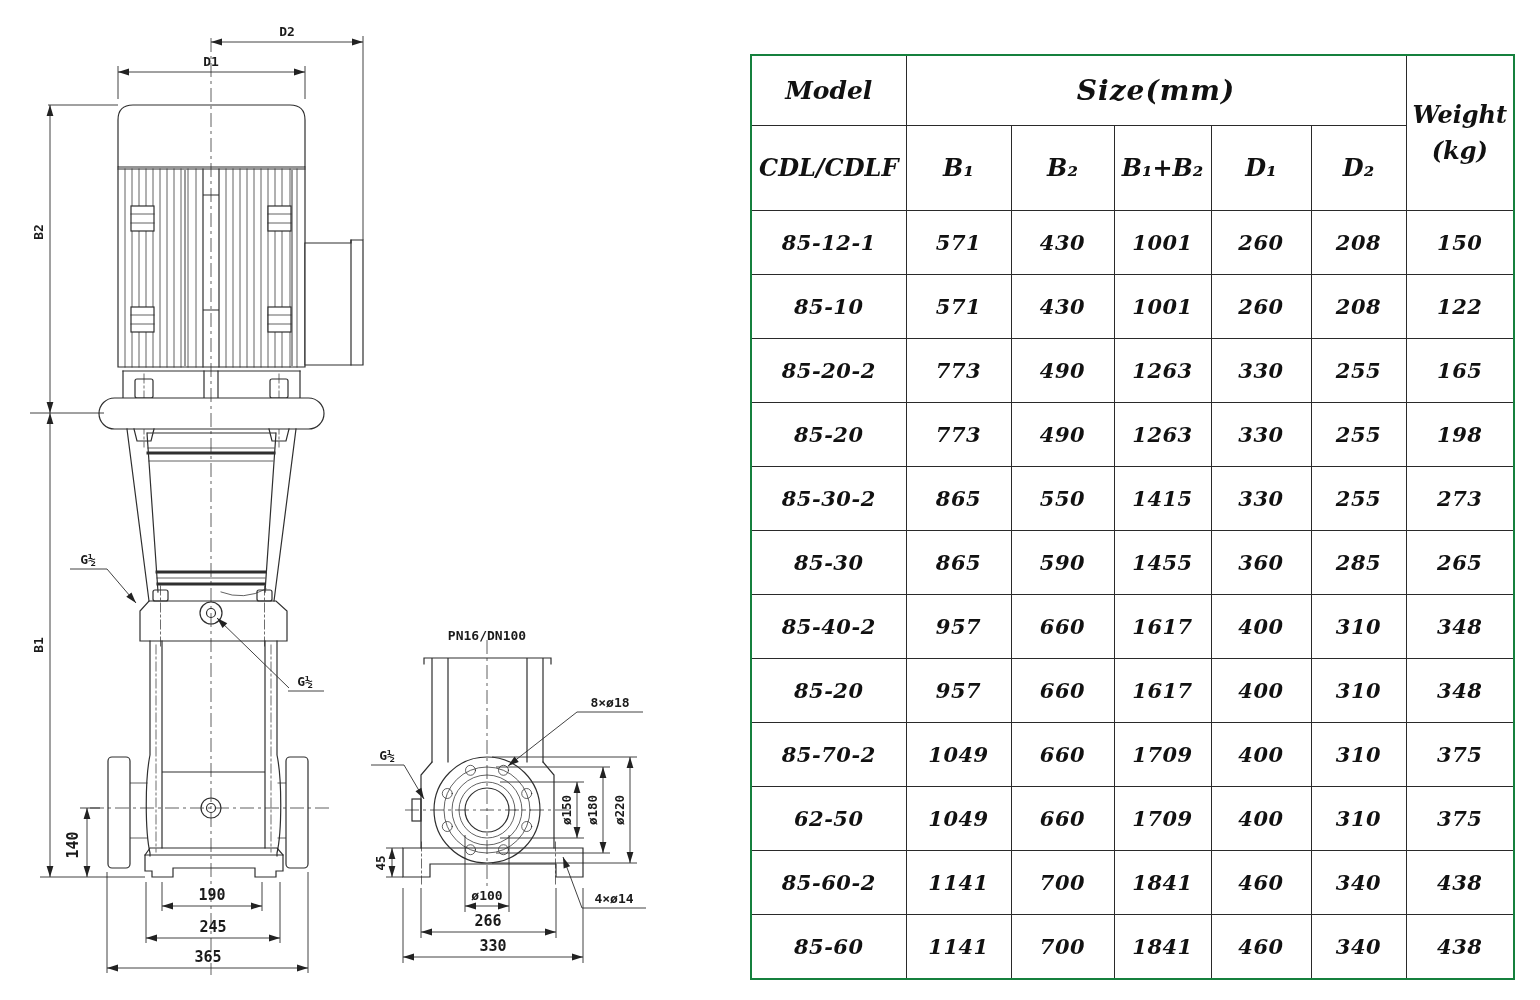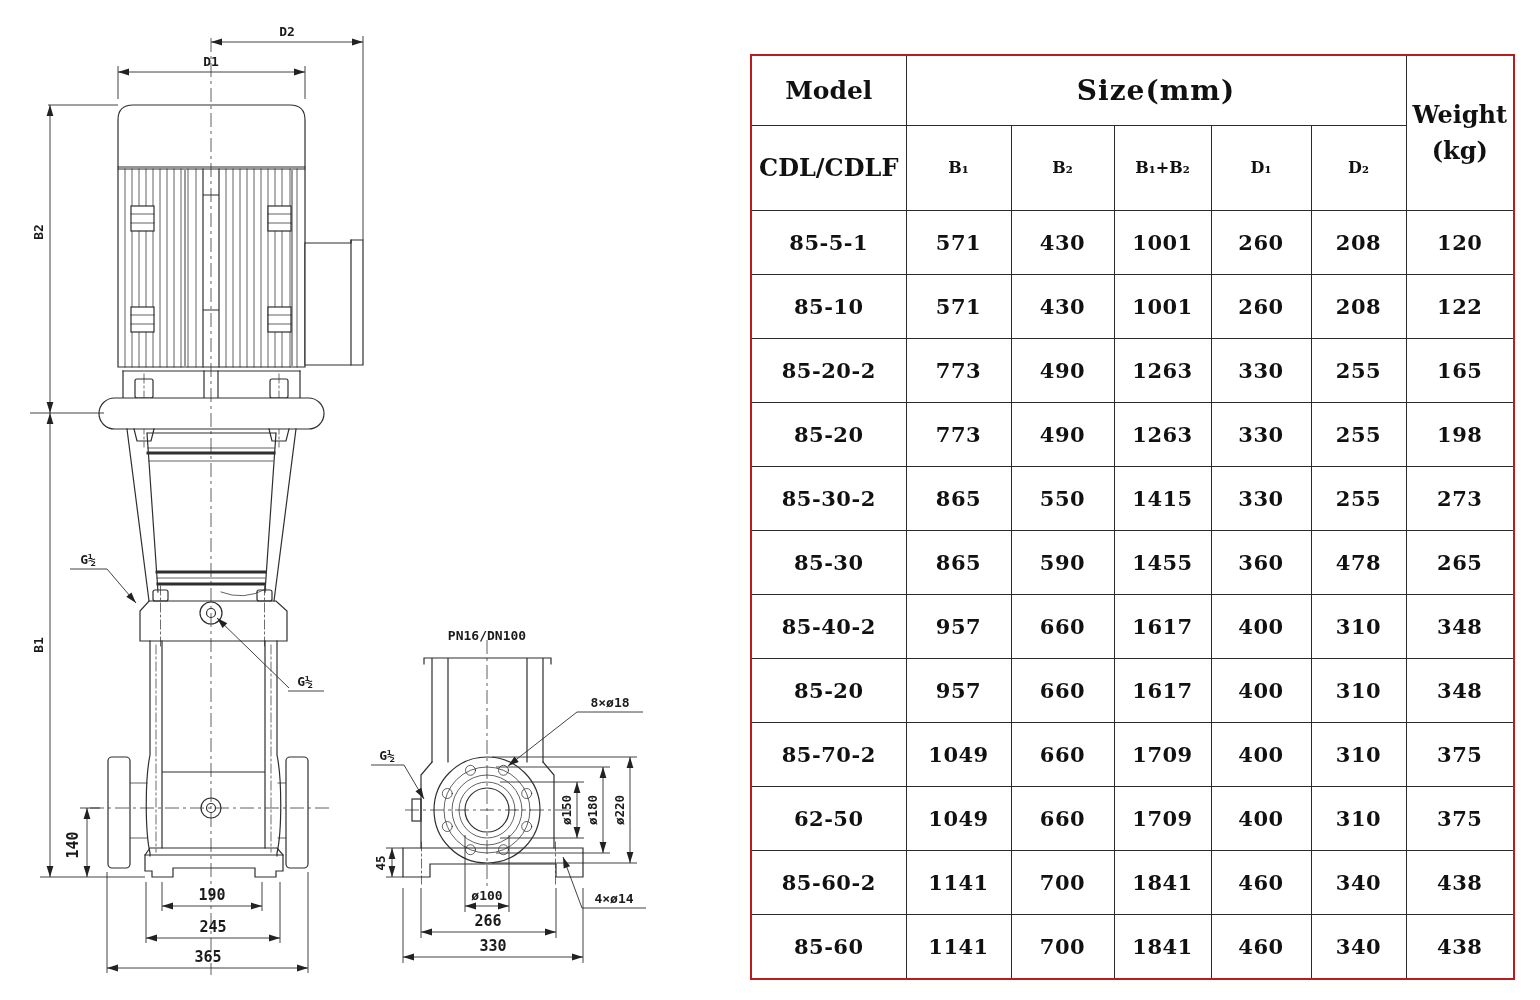--- a/index.html
+++ b/index.html
@@ -26,27 +26,27 @@
   
   #spec-table-wrap { position:absolute; left:750px; top:54px; }
   table.spec {
     border-collapse:collapse; table-layout:fixed; width:763px; height:921px;
     background:#ffffff;
   }
   table.spec td, table.spec th {
     border:1.6px solid #2a2a2a; text-align:center; vertical-align:middle;
     color:#111; font-weight:bold; padding:0;
   }
-  table.spec { border:2px solid #b91c1c; }
+  table.spec { border:2px solid #15803d;font-style:italic; }
   tr.h1 { height:70px; }
   tr.h2 { height:85px; }
   td.model-h  { font-size:25px; }
   td.size-h   { font-size:28px; letter-spacing:1px; }
   td.weight-h { font-size:24px; line-height:1.5; }
-  td.sub-h    { font-size:16px; }
+  td.sub-h    { font-size:24px; }
   td.sub-h.cdl{ font-size:24px; }
   tbody.data td { font-size:21px; letter-spacing:0.5px; height:63px; }
 </style>
 </head>
 <body>
 
 <div id="stage">
 
   <svg id="drawing" width="740" height="1000" viewBox="0 0 740 1000">
     <defs>
@@ -256,27 +256,27 @@
           <td class="sub-h cdl">CDL/CDLF</td>
           <td class="sub-h">B₁</td>
           <td class="sub-h">B₂</td>
           <td class="sub-h">B₁+B₂</td>
           <td class="sub-h">D₁</td>
           <td class="sub-h">D₂</td>
         </tr>
       </tbody>
       <tbody class="data">
           <tr>
-            <td>85-5-1</td>
+            <td>85-12-1</td>
             <td>571</td>
             <td>430</td>
             <td>1001</td>
             <td>260</td>
             <td>208</td>
-            <td>120</td>
+            <td>150</td>
           </tr>
           <tr>
             <td>85-10</td>
             <td>571</td>
             <td>430</td>
             <td>1001</td>
             <td>260</td>
             <td>208</td>
             <td>122</td>
           </tr>
@@ -306,21 +306,21 @@
             <td>330</td>
             <td>255</td>
             <td>273</td>
           </tr>
           <tr>
             <td>85-30</td>
             <td>865</td>
             <td>590</td>
             <td>1455</td>
             <td>360</td>
-            <td>478</td>
+            <td>285</td>
             <td>265</td>
           </tr>
           <tr>
             <td>85-40-2</td>
             <td>957</td>
             <td>660</td>
             <td>1617</td>
             <td>400</td>
             <td>310</td>
             <td>348</td>

